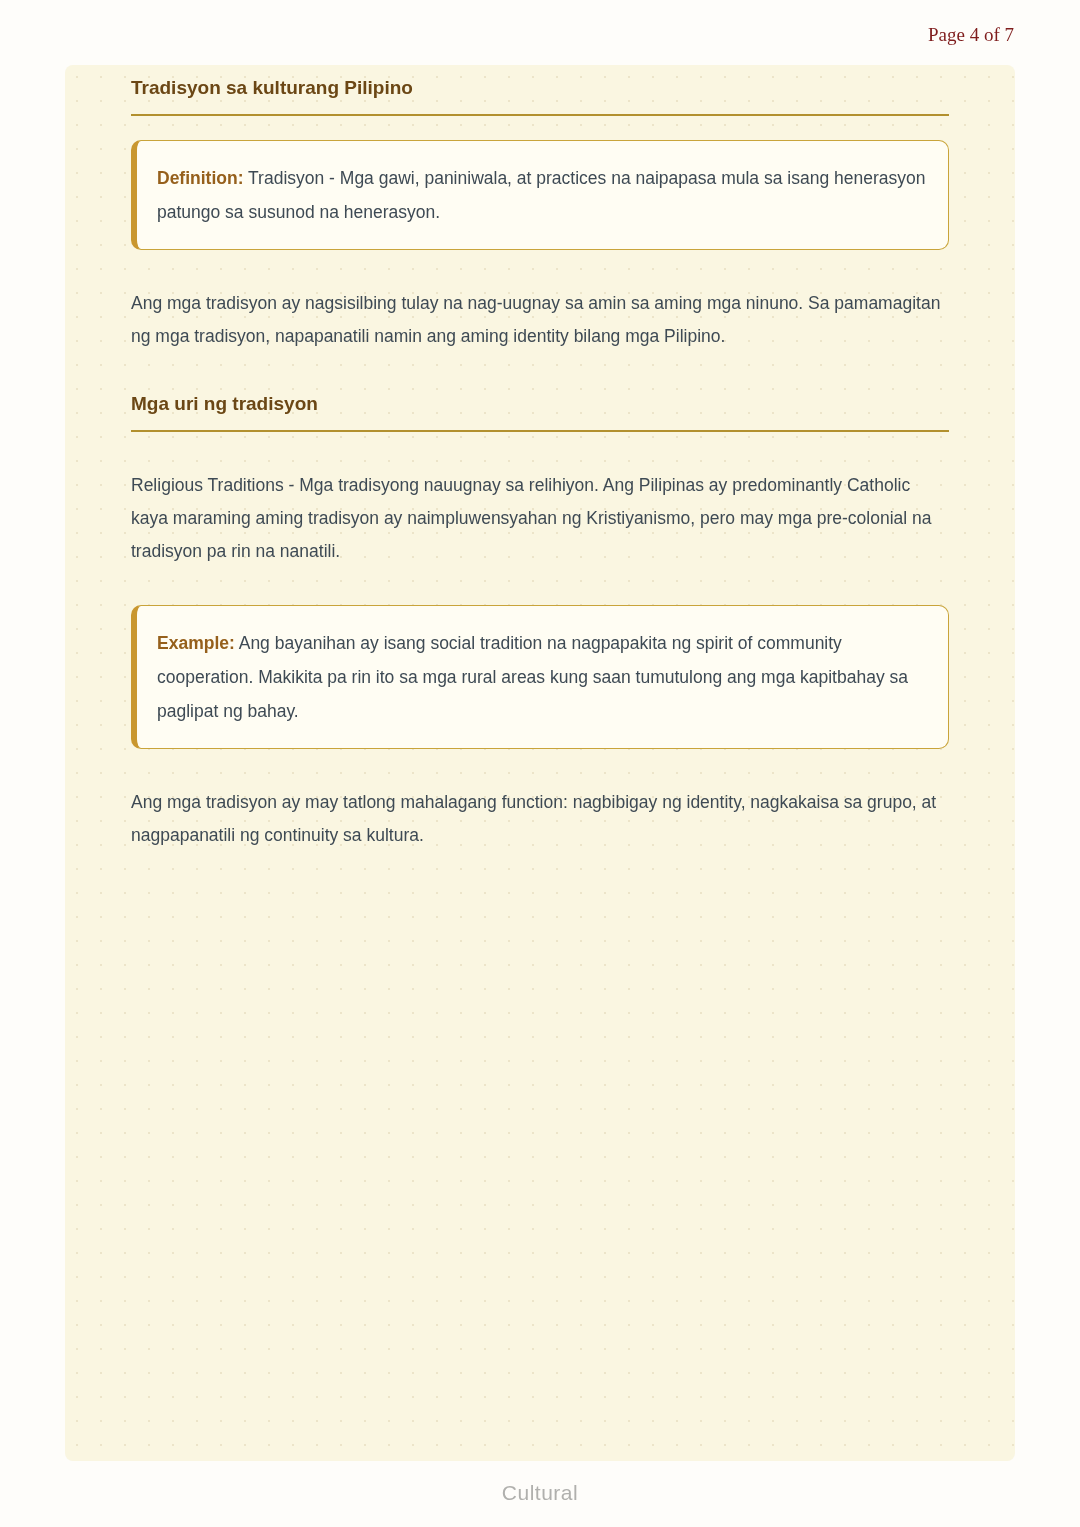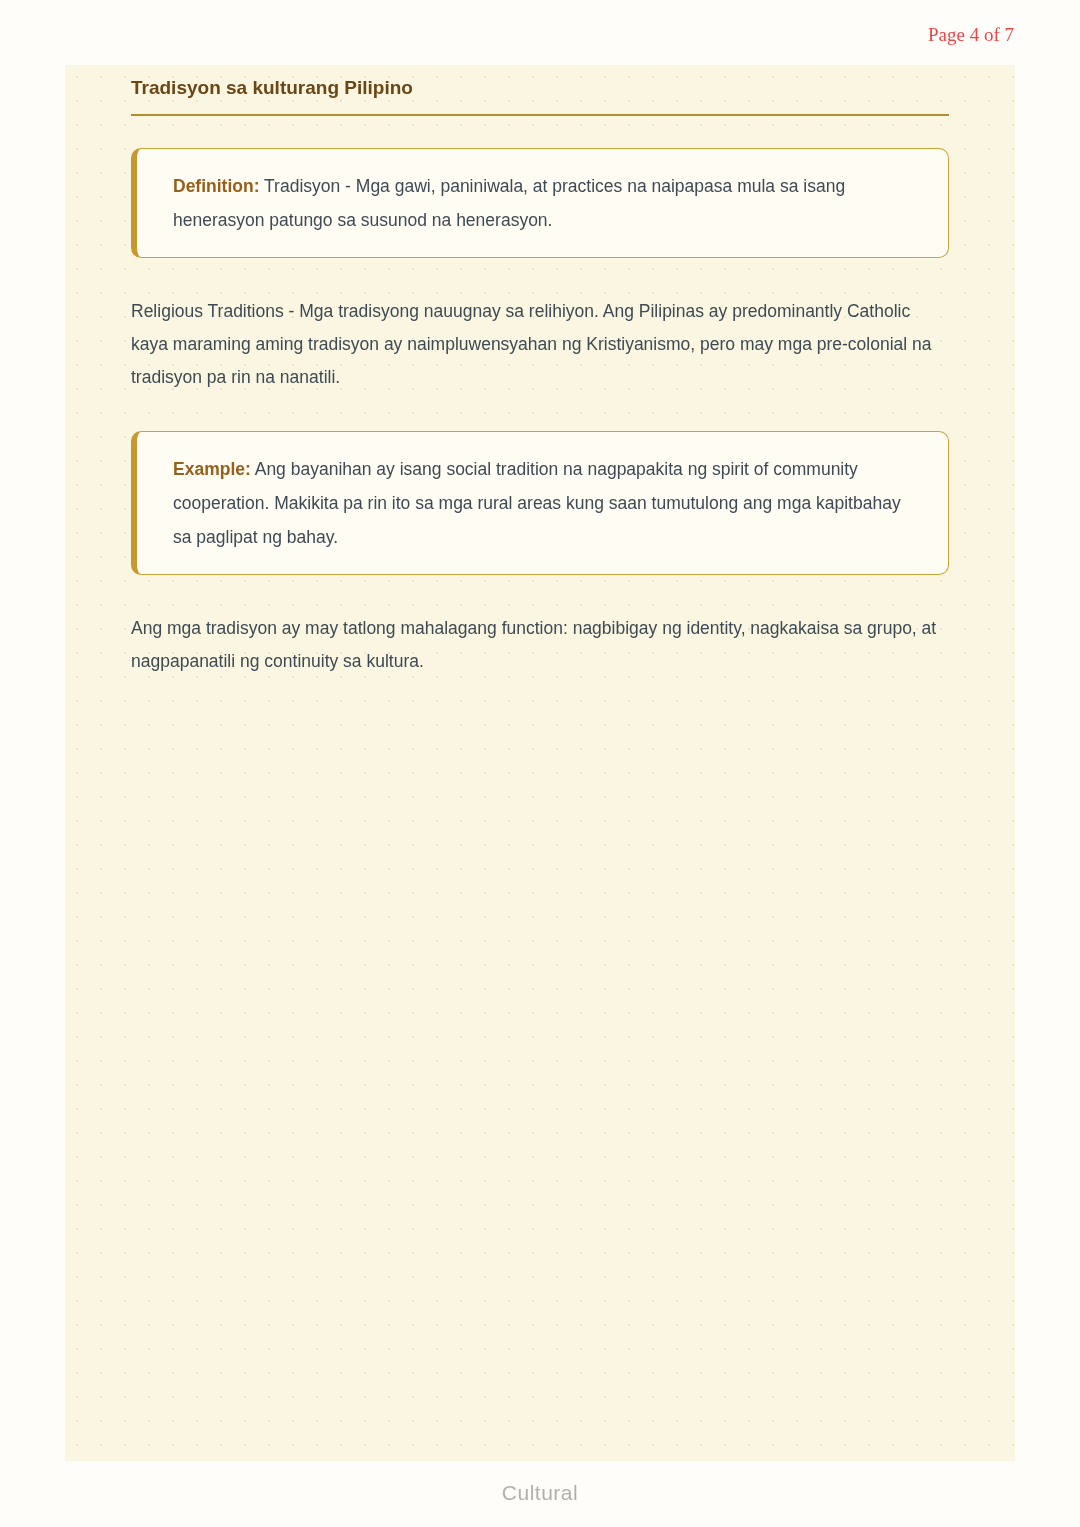--- a/index.html
+++ b/index.html
@@ -11,32 +11,32 @@
     background: #fefdfa;
     font-family: "Liberation Sans", "DejaVu Sans", sans-serif;
     overflow: hidden;
   }
   .page-meta {
     position: absolute;
     top: 24px;
     right: 66px;
     font-family: "Liberation Serif", "DejaVu Serif", serif;
     font-size: 19px;
-    color: #ef4444;
+    color: #7f1d1d;
   }
   .card {
     position: absolute;
     top: 65px;
     left: 65px;
     width: 950px;
     height: 1396px;
     background-color: #faf6e1;
     background-image: radial-gradient(#ece4c9 1.2px, rgba(0,0,0,0) 1.4px);
     background-size: 24px 24px;
-    border-radius: 2px;
+    border-radius: 8px;
     padding: 12px 66px 0 66px;
   }
   .section-title {
     font-size: 19px;
     font-weight: bold;
     color: #6b4715;
     padding-bottom: 15px;
     border-bottom: 2px solid #b2902e;
     margin-top: 0;
   }
@@ -45,22 +45,22 @@
     font-size: 17.5px;
     line-height: 33px;
     color: #3e4a54;
     margin: 37px 0;
   }
   .callout {
     background: #fffdf3;
     border: 1.5px solid #c9a43a;
     border-left: 6px solid #c9972f;
     border-radius: 10px;
-    padding: 20px 36px;
-    margin: 32px 0;
+    padding: 20px 20px;
+    margin: 24px 0;
   }
   .callout p {
     font-size: 17.5px;
     line-height: 34px;
     color: #3e4a54;
   }
   .callout .label {
     font-weight: bold;
     color: #96601c;
   }
@@ -83,21 +83,23 @@
   <div class="page-meta">Page 4 of 7</div>
 
   <div class="card">
 
     <h2 class="section-title">Tradisyon sa kulturang Pilipino</h2>
 
     <div class="callout">
       <p><span class="label">Definition:</span> <span>Tradisyon - Mga gawi, paniniwala, at practices na naipapasa mula sa isang henerasyon patungo sa susunod na henerasyon.</span></p>
     </div>
 
+    <p class="body-text">Ang mga tradisyon ay nagsisilbing tulay na nag-uugnay sa amin sa aming mga ninuno. Sa pamamagitan ng mga tradisyon, napapanatili namin ang aming identity bilang mga Pilipino.</p>
 
+    <h2 class="section-title later">Mga uri ng tradisyon</h2>
 
     <p class="body-text">Religious Traditions - Mga tradisyong nauugnay sa relihiyon. Ang Pilipinas ay predominantly Catholic kaya maraming aming tradisyon ay naimpluwensyahan ng Kristiyanismo, pero may mga pre-colonial na tradisyon pa rin na nanatili.</p>
 
 
 
     <div class="callout">
       <p><span class="label">Example:</span> <span>Ang bayanihan ay isang social tradition na nagpapakita ng spirit of community cooperation. Makikita pa rin ito sa mga rural areas kung saan tumutulong ang mga kapitbahay sa paglipat ng bahay.</span></p>
     </div>
 
 

